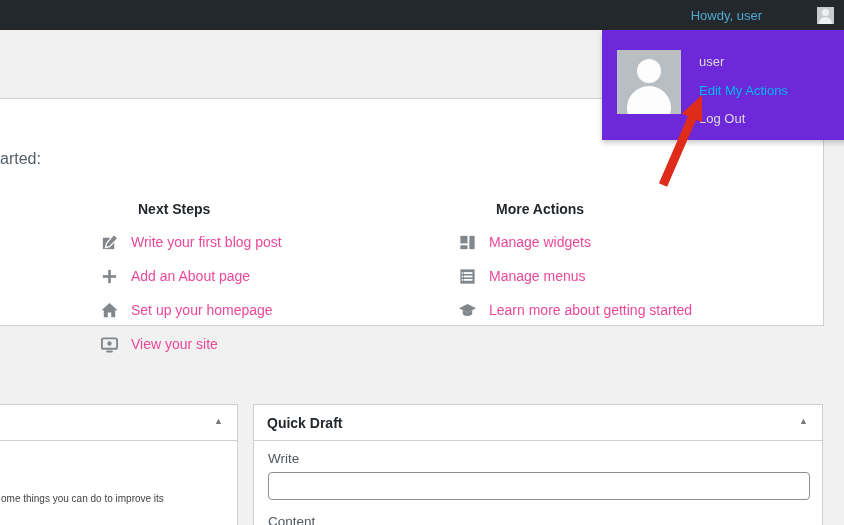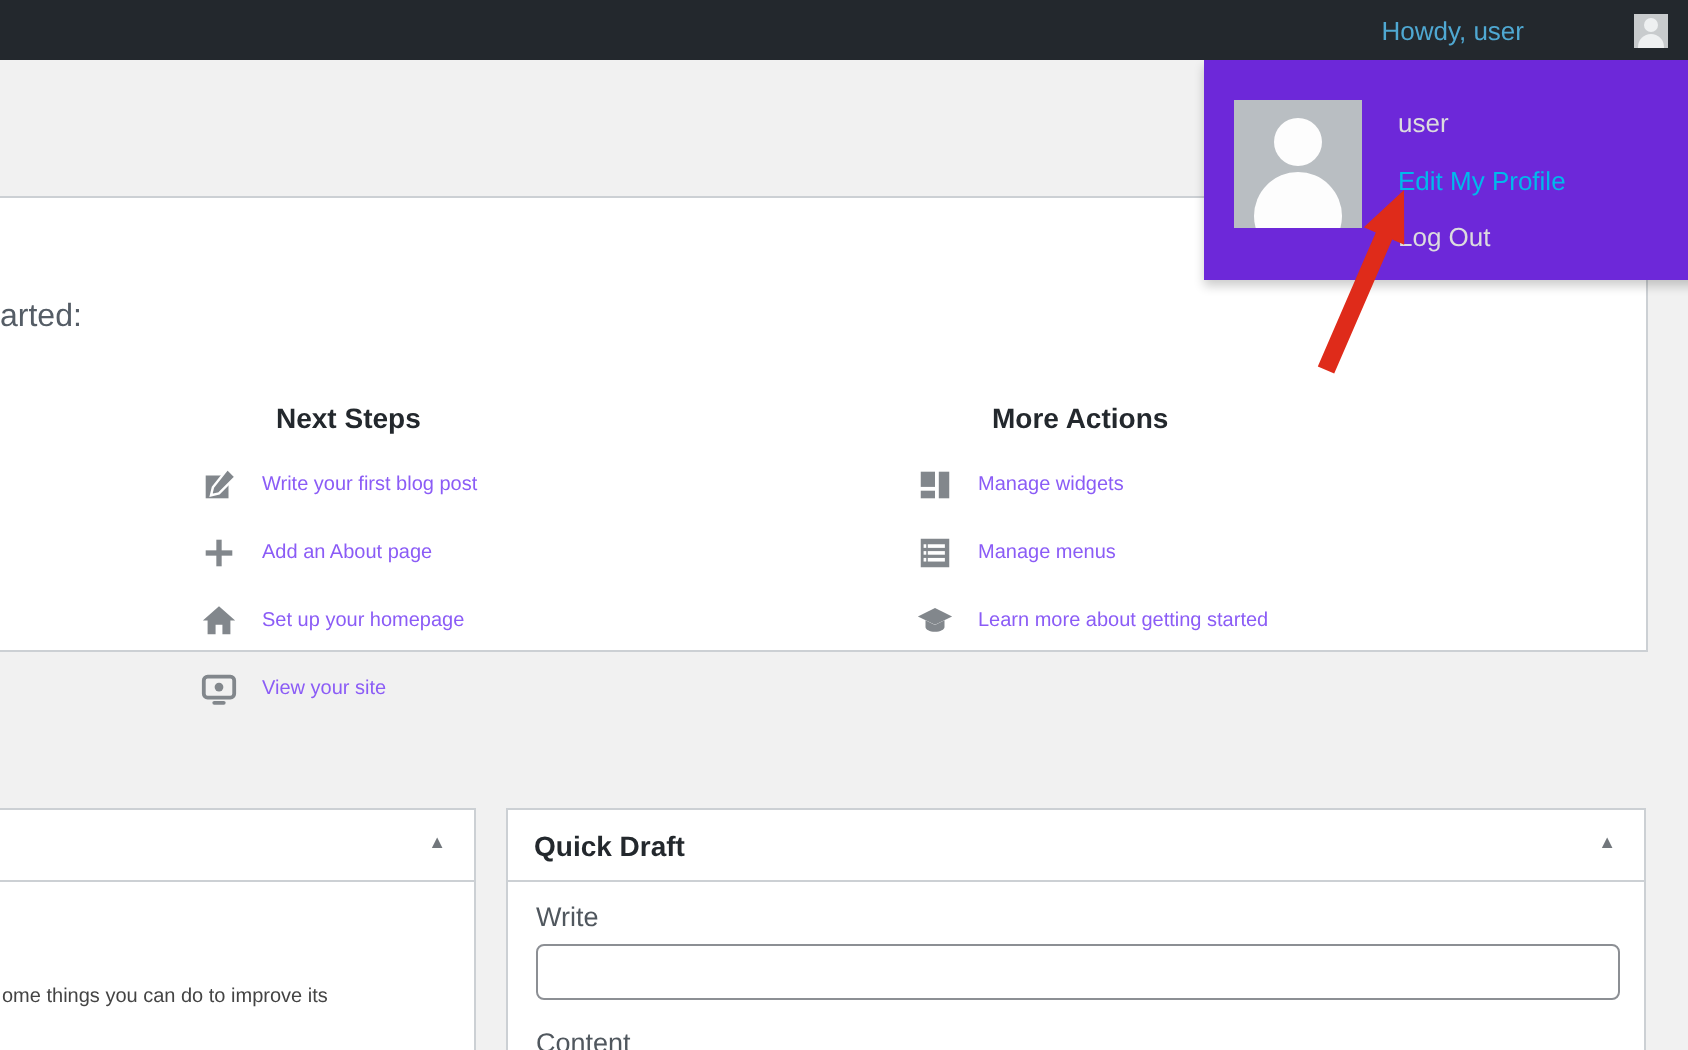--- a/index.html
+++ b/index.html
@@ -86,21 +86,21 @@
     font-size: 14px; font-weight: 700; color: #23282d; margin: 0 0 8px 0; padding-left: 38px;
   }
   .welcome-col ul { list-style: none; }
   .welcome-col li {
     height: 34px; display: flex; align-items: center;
   }
   .welcome-col li a {
     display: flex; align-items: center; text-decoration: none; cursor: pointer;
   }
   .wp-icon { width: 19px; height: 19px; margin-right: 12px; flex: none; }
-  .wp-link-label { color: #8b5cf6; font-size: 10px; }
+  .wp-link-label { color: #ec4899; font-size: 14px; }
 
   
   .panel {
     position: absolute; background: #fff; border: 1px solid #ccd0d4; z-index: 10;
   }
   .panel-left { top: 404px; left: -120px; width: 358px; height: 170px; }
   .quick-draft { top: 404px; left: 253px; width: 570px; height: 200px; }
   .panel-header {
     position: relative; height: 36px; border-bottom: 1px solid #ccd0d4;
   }
@@ -243,19 +243,19 @@
     <label class="qd-label qd-content-label">Content</label>
   </div>
 </div>
 
 <div class="user-dropdown">
   <div class="big-avatar">
     <span class="av-head"></span>
     <span class="av-body"></span>
   </div>
   <span class="ud-username">user</span>
-  <a class="ud-edit-profile">Edit My Profile</a>
+  <a class="ud-edit-profile">Edit My Actions</a>
   <a class="ud-logout">Log Out</a>
 </div>
 
 <svg class="annotation-arrow" width="80" height="115" viewBox="0 0 80 115">
   <polygon points="62,10 62.1,37.4 56.1,34.8 27.1,101.8 18.9,98.2 47.9,31.2 41.9,28.6" fill="#df2b1a"></polygon>
 </svg>
 
 </body></html>

